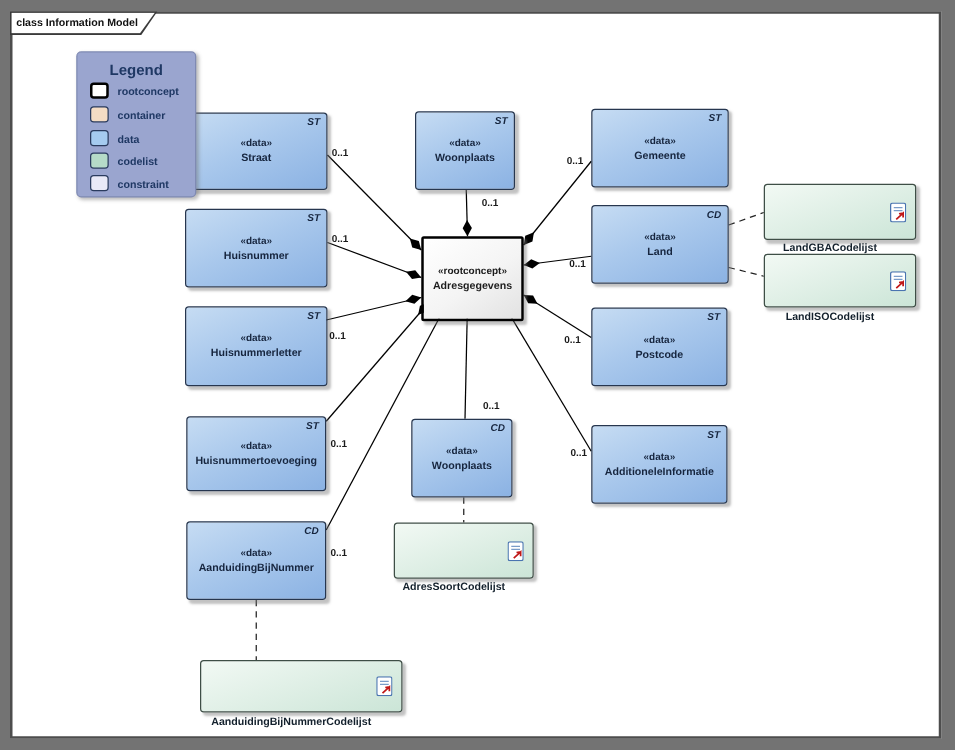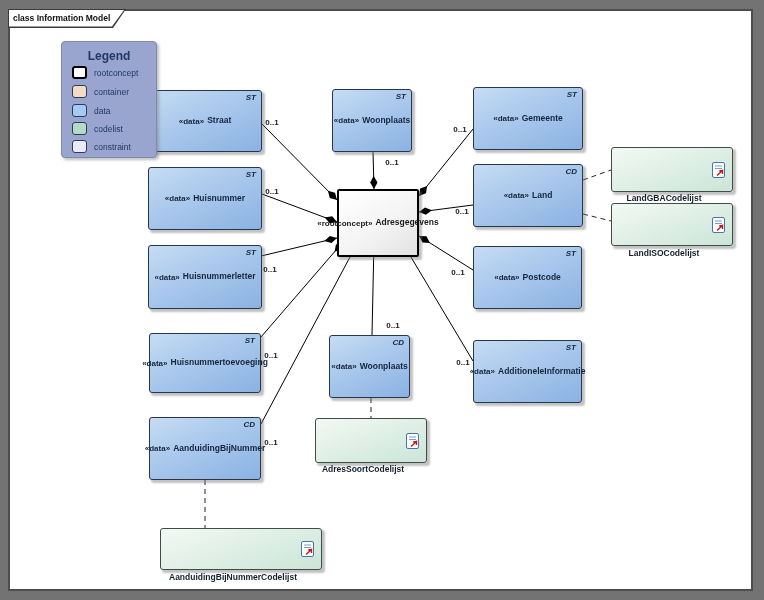--- a/index.html
+++ b/index.html
@@ -27,42 +27,42 @@
     box-shadow:2px 2px 3px rgba(110,110,110,0.45); z-index:4;margin-left:28px;
   }
   .legend-title { text-align:center; font-size:12px; font-weight:bold; color:#1f3864; margin-top:7px; }
   .legend-item { position:absolute; left:10px; display:flex; align-items:center; gap:7px; }
   .swatch { width:15px; height:13px; border-radius:3px; border:1px solid #2a3b5e; box-sizing:border-box; background:#fff; flex:none; }
   .sw-rootconcept { background:#ffffff; border:2.5px solid #000; }
   .sw-container  { background:#f4dcc4; }
   .sw-data       { background:#a5cbf0; }
   .sw-codelist   { background:#b5dbc8; }
   .sw-constraint { background:#e9e9f7; }
-  .legend-label { font-size:8.5px; color:#1f3864; font-weight:400; }
+  .legend-label { font-size:8.5px; color:#1f3864; font-weight:700; }
 
   
   .wires { position:absolute; left:0; top:0; z-index:1; }
 
   
   .node { position:absolute; box-sizing:border-box; z-index:3;
     box-shadow:2.5px 2.5px 2px rgba(120,120,120,0.45); }
   .node.data {
     background:linear-gradient(155deg,#c6dcf3 0%,#a9c8ec 45%,#8bb2e3 100%);
     border:1.2px solid #26364f; border-radius:3px; color:#16253e;
   }
   .node.root {
     background:linear-gradient(145deg,#ffffff 0%,#f4f4f4 55%,#e2e2e2 100%);
     border:2.5px solid #000000; border-radius:2px; color:#1c1c1c;
   }
   .node.codelist {
     background:linear-gradient(160deg,#f2f9f4 0%,#ddeee4 55%,#cbe5d7 100%);
     border:1.2px solid #3e4e46; border-radius:3px; color:#13202c;
   }
   .tag { position:absolute; top:2px; right:5px; font-size:8px; font-style:italic; font-weight:bold; }
-  .nbody { display:flex; flex-direction:row; align-items:center; justify-content:center;
+  .nbody { display:flex; flex-direction:column; align-items:center; justify-content:center;
     height:100%; gap:3px; text-align:center; }
   .stereo { font-size:8px; font-weight:bold; }
   .cname  { font-size:8.5px; font-weight:bold; line-height:1.1; }
   .cl-row { display:flex; align-items:center; justify-content:center; height:100%; padding-right:16px;margin-top:28px; }
   .cl-name { font-size:8.5px; font-weight:bold; }
   .doc-icon { position:absolute; right:7px; top:50%; transform:translateY(-50%); }
 
   
   .mult { position:absolute; transform:translate(-50%,-50%); font-size:8px; font-weight:bold;
     color:#1a1a1a; z-index:4; white-space:nowrap; }

